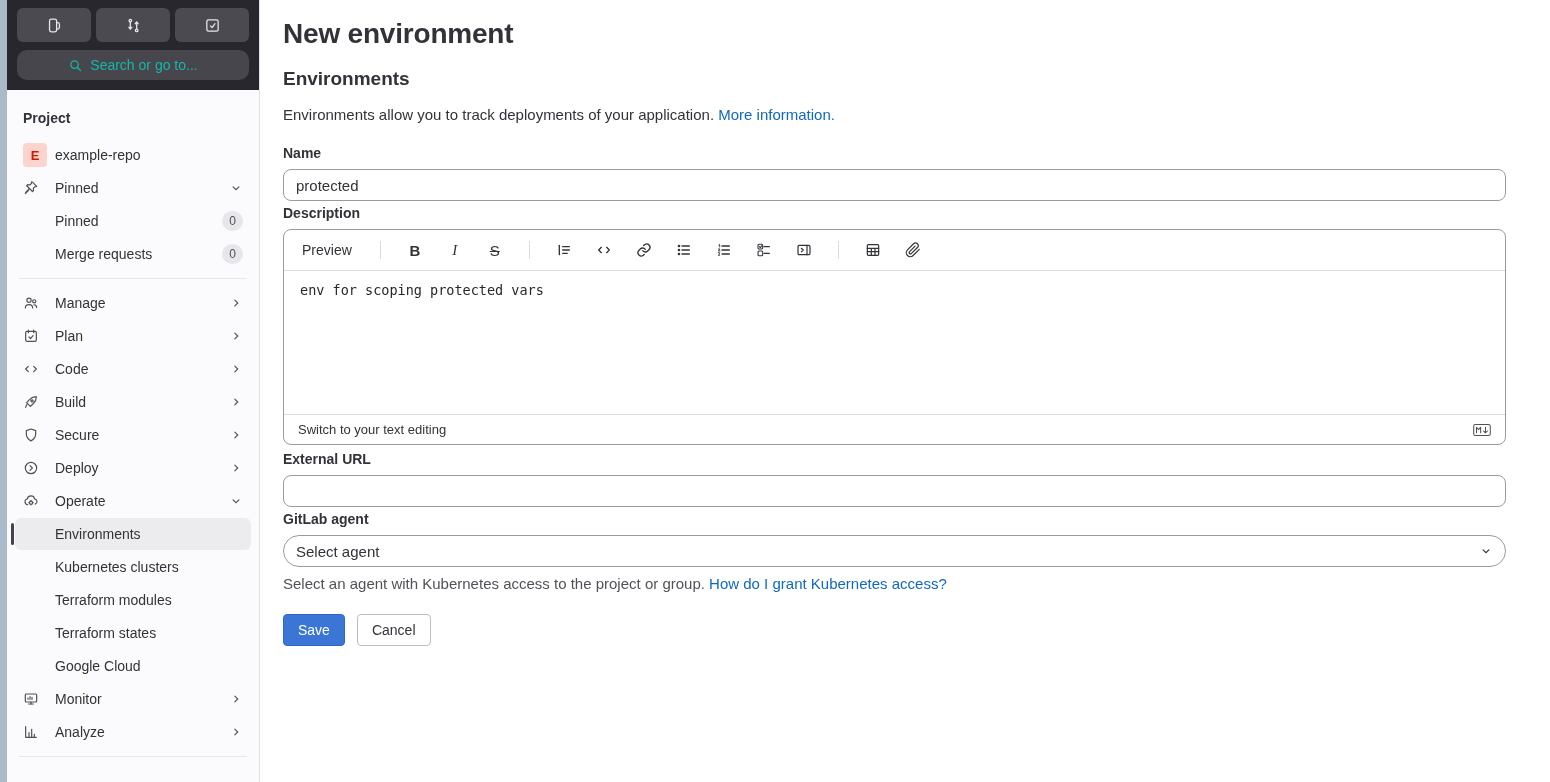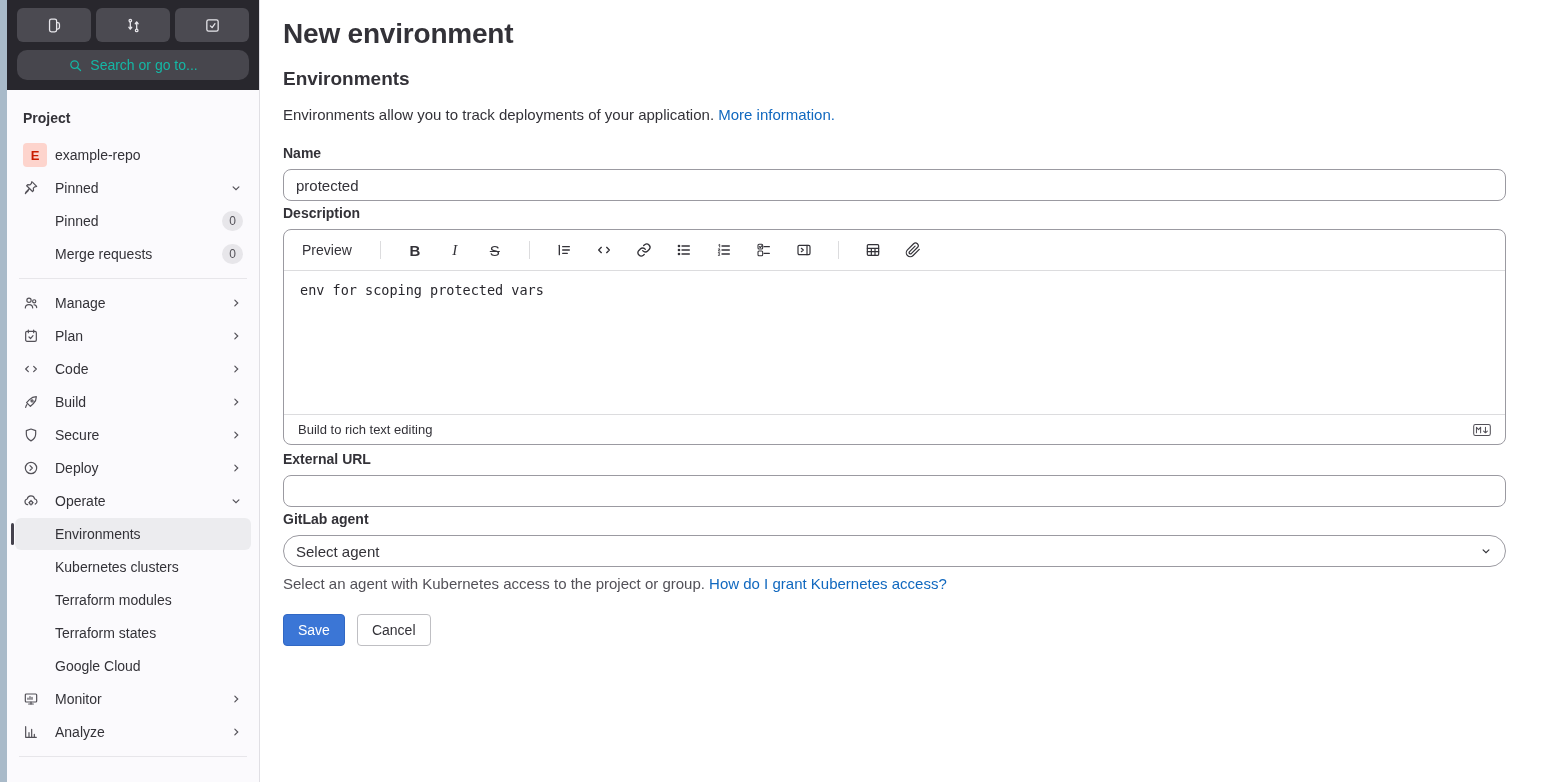--- a/index.html
+++ b/index.html
@@ -485,21 +485,21 @@
         <button class="md-btn">
           <span>
               <svg class="ic" width="16" height="16" viewBox="0 0 24 24" fill="none" stroke="currentColor" stroke-width="1.8" stroke-linecap="round" stroke-linejoin="round">
                 <path d="M21.4 11.1l-9.2 9.2a6 6 0 0 1-8.5-8.5l9.2-9.2a4 4 0 0 1 5.7 5.7l-9.2 9.2a2 2 0 0 1-2.8-2.8l8.5-8.5"></path>
               </svg>
             </span>
         </button>
       </div>
       <textarea class="md-textarea" spellcheck="false" style="">env for scoping protected vars</textarea>
       <div class="md-footer">
-        <a class="md-switch">Build to rich text editing</a>
+        <a class="md-switch">Switch to your text editing</a>
         <span class="md-footer-icon">
           <svg class="ic" width="18" height="14" viewBox="0 0 26 18" fill="none" stroke="currentColor" stroke-width="1.5" stroke-linecap="round" stroke-linejoin="round">
               <rect x="1" y="1" width="24" height="16" rx="2.5"></rect>
               <path d="M5 13V5l3 3.5L11 5v8"></path>
               <path d="M18 5v8M15.3 10.5L18 13l2.7-2.5"></path>
             </svg>
         </span>
       </div>
     </div>
   </div>

